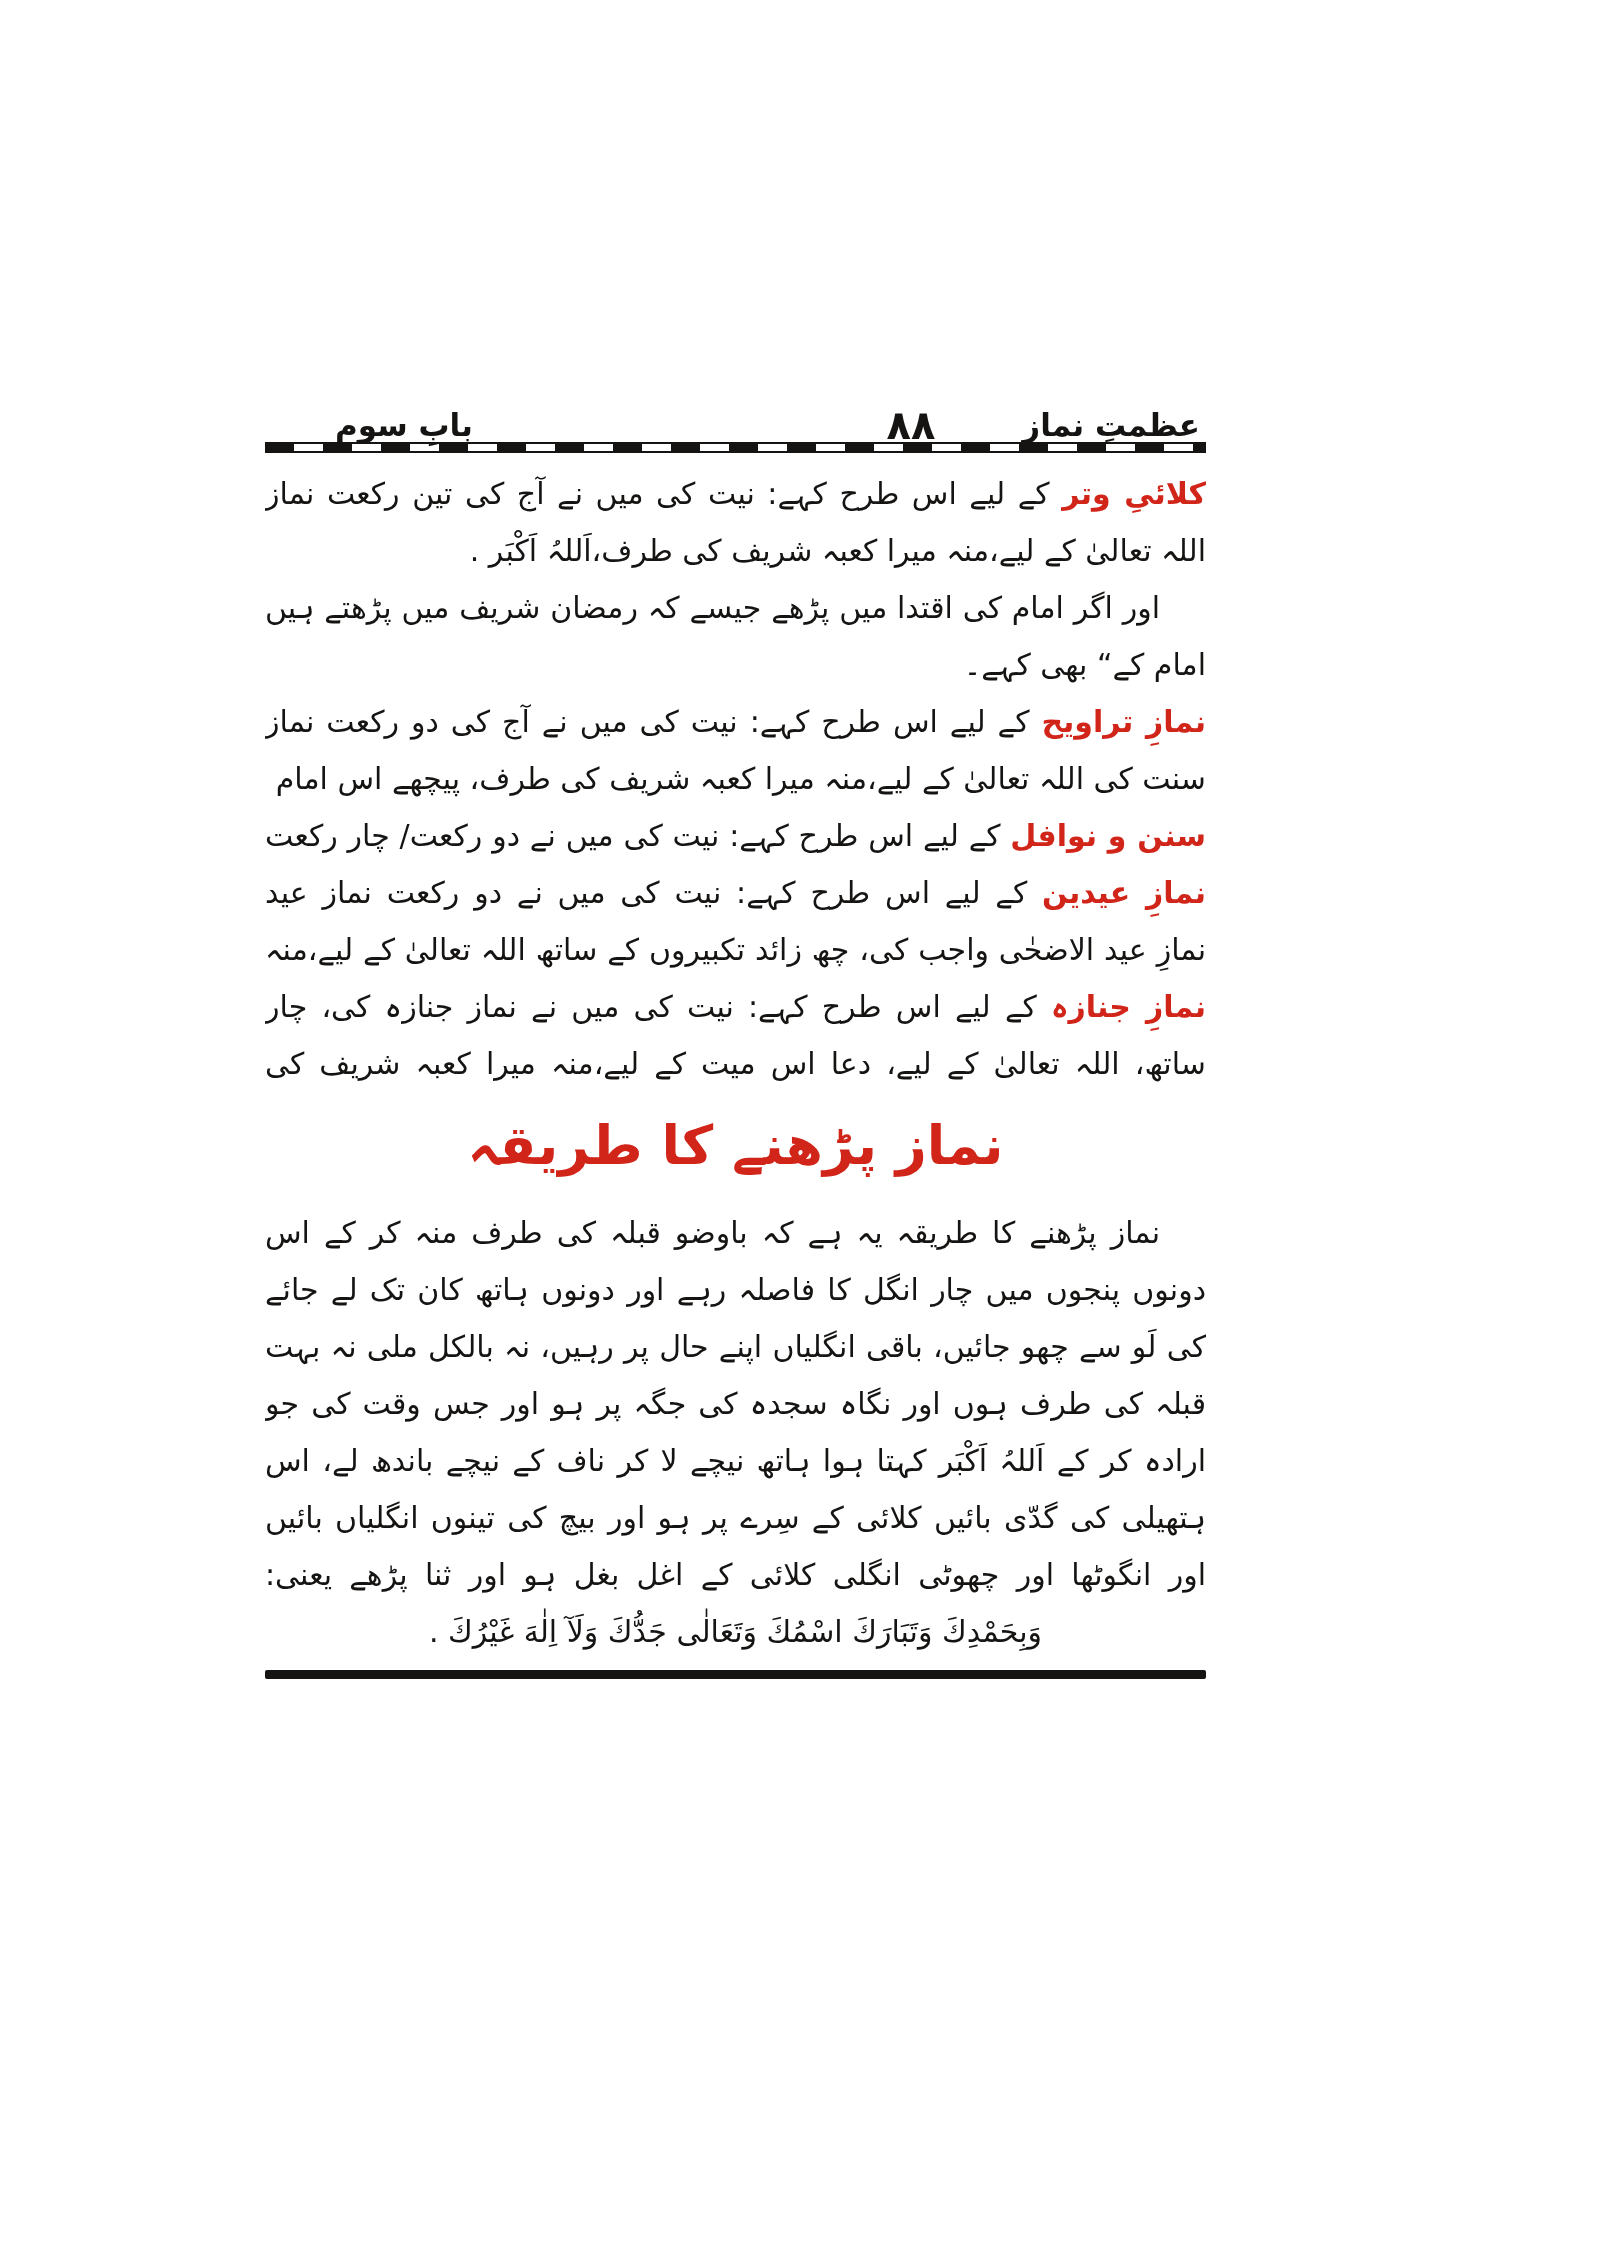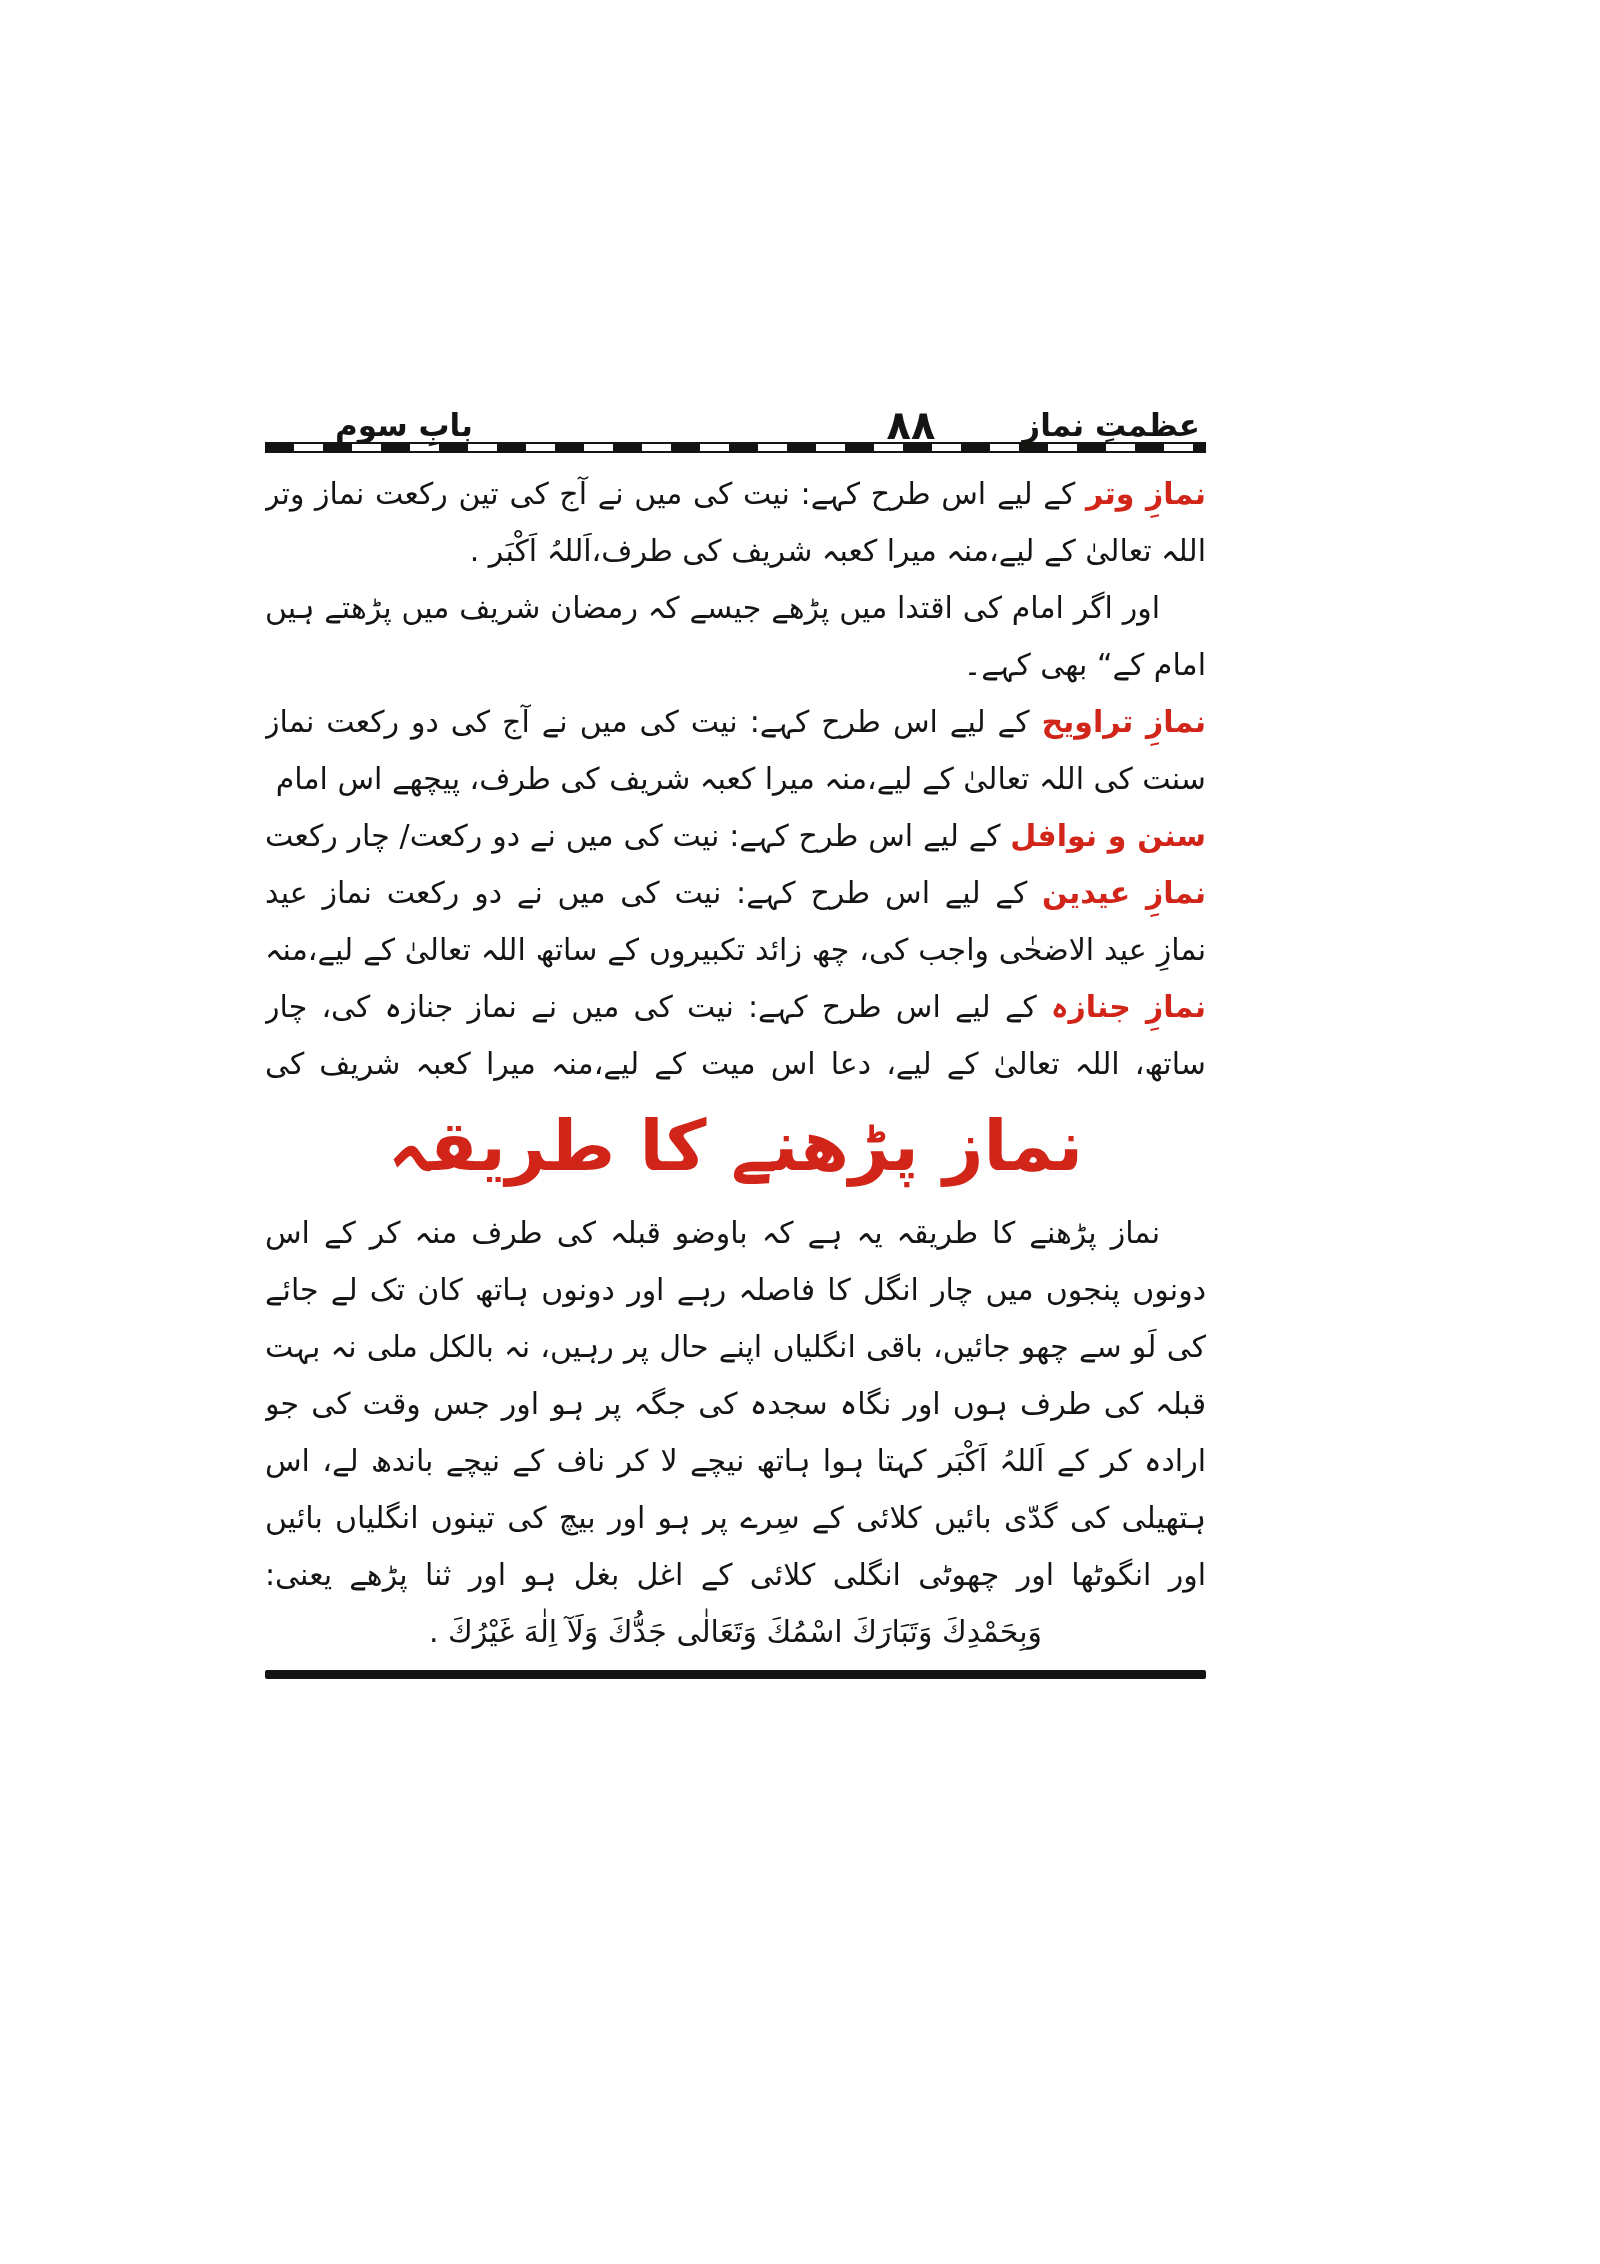--- a/index.html
+++ b/index.html
@@ -48,21 +48,21 @@
   .fill-end{text-align:start;}
   .fill-center{text-align:center;text-align-last:center;}
   .indent{padding-right:46px;}
   .red-lead{color:var(--accent-red,#d2251a);font-weight:700;}
   
   .section-heading{
     margin:8px 0 12px 0;
     height:92px;
     line-height:92px;
     text-align:center;
-    font-size:70px;
+    font-size:54px;
     font-weight:700;
     color:var(--accent-red,#d2251a);
   }
   
   .bottom-rule{
     margin-top:10px;
     height:9px;
     background:#151413;
     border-radius:2px;
   }
@@ -75,21 +75,21 @@
 
     <div class="header-row">
       <span class="hdr hdr-title">عظمتِ نماز</span>
       <span class="hdr hdr-num">۸۸</span>
       <span class="hdr hdr-chapter">بابِ سوم</span>
     </div>
 
     <div class="dashed-rule"></div>
 
     <div class="textblock" id="intro">
-        <div class="line fill-justify"><span class="red-lead">نمازِ وتر</span> کے لیے اس طرح کہے: نیت کی میں نے آج کی تین رکعت نماز وتر واجب</div>
+        <div class="line fill-justify"><span class="red-lead">کلائیِ وتر</span> کے لیے اس طرح کہے: نیت کی میں نے آج کی تین رکعت نماز وتر واجب</div>
         <div class="line fill-end">اللہ تعالیٰ کے لیے،منہ میرا کعبہ شریف کی طرف،اَللہُ اَکْبَر .</div>
         <div class="line fill-justify indent">اور اگر امام کی اقتدا میں پڑھے جیسے کہ رمضان شریف میں پڑھتے ہیں تو ”پیچھے اس</div>
         <div class="line fill-end">امام کے“ بھی کہے۔</div>
         <div class="line fill-justify"><span class="red-lead">نمازِ تراویح</span> کے لیے اس طرح کہے: نیت کی میں نے آج کی دو رکعت نماز تراویح</div>
         <div class="line fill-end">سنت کی اللہ تعالیٰ کے لیے،منہ میرا کعبہ شریف کی طرف، پیچھے اس امام کے،اَللہُ اَکْبَر .</div>
         <div class="line fill-justify"><span class="red-lead">سنن و نوافل</span> کے لیے اس طرح کہے: نیت کی میں نے دو رکعت/ چار رکعت نمازِ</div>
         <div class="line fill-justify"><span class="red-lead">نمازِ عیدین</span> کے لیے اس طرح کہے: نیت کی میں نے دو رکعت نماز عید الفطر واجب/</div>
         <div class="line fill-justify">نمازِ عید الاضحٰی واجب کی، چھ زائد تکبیروں کے ساتھ اللہ تعالیٰ کے لیے،منہ میرا کعبہ شریف</div>
         <div class="line fill-justify"><span class="red-lead">نمازِ جنازہ</span> کے لیے اس طرح کہے: نیت کی میں نے نماز جنازہ کی، چار تکبیروں کے</div>
         <div class="line fill-justify">ساتھ، اللہ تعالیٰ کے لیے، دعا اس میت کے لیے،منہ میرا کعبہ شریف کی طرف، پیچھے اس</div>

